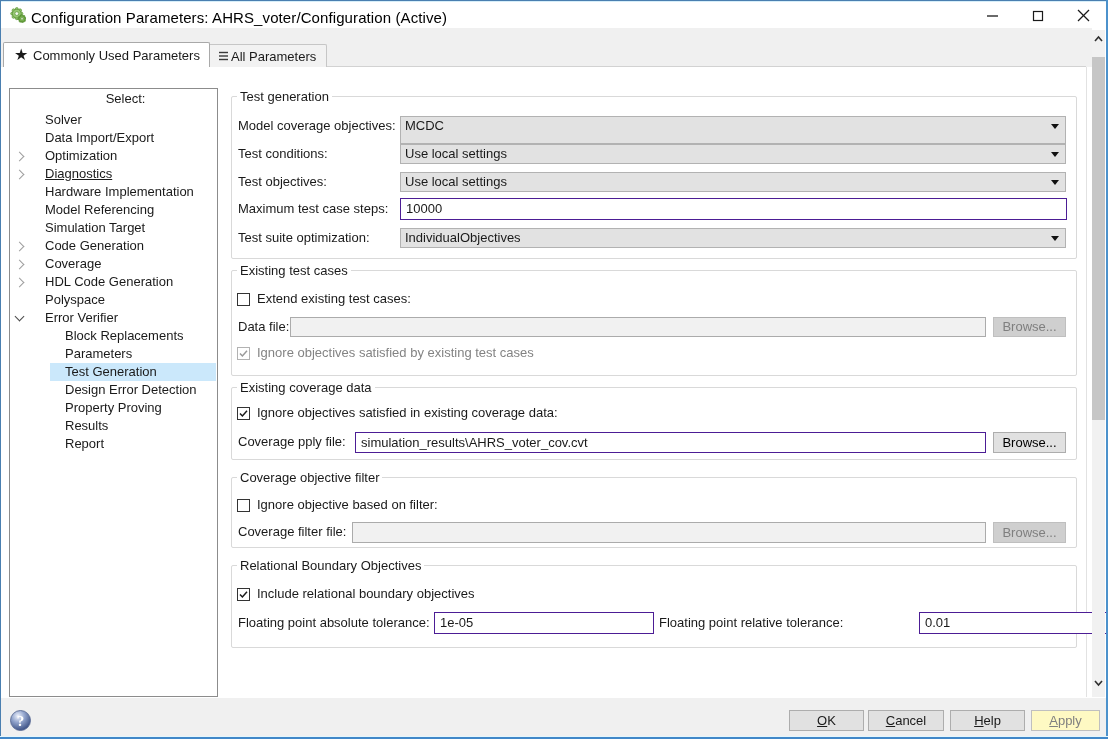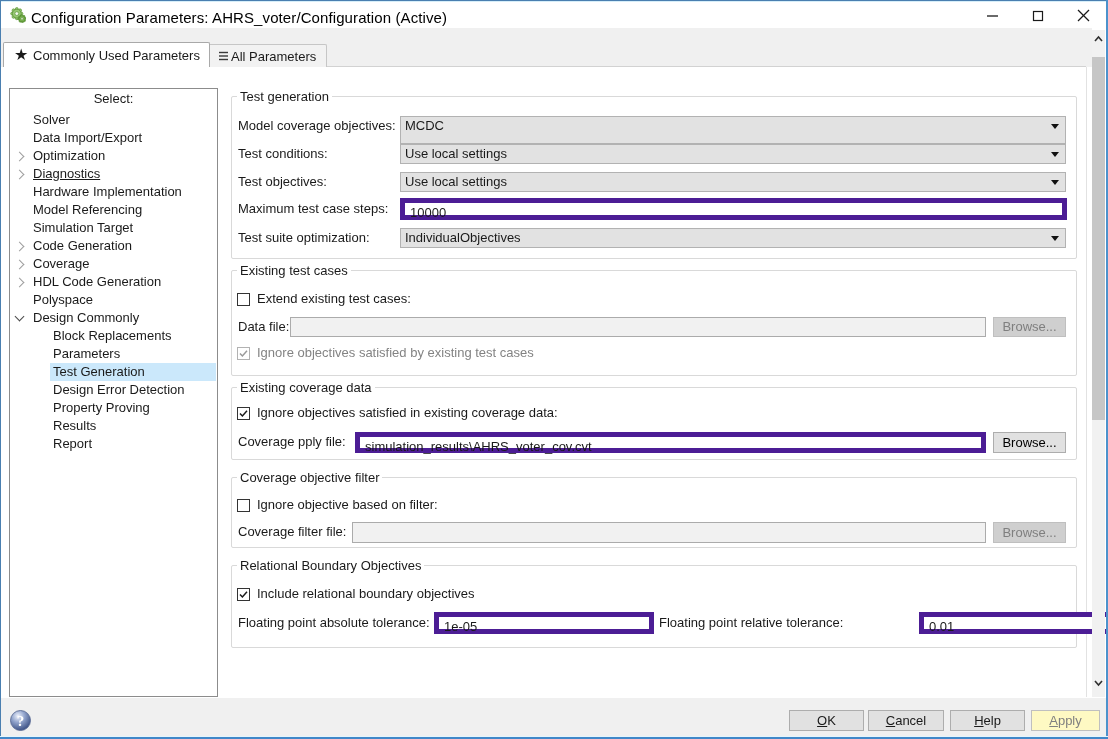--- a/index.html
+++ b/index.html
@@ -19,33 +19,33 @@
   
   #strip{left:1px;top:28px;width:1091px;height:39px;background:#f0f0f0;}
   #tabline{left:208px;top:66px;width:878px;height:1px;background:#d2d2d2;}
   #tab1{left:3px;top:42px;width:205px;height:25px;border:1px solid #a9a9a9;border-bottom:none;border-radius:2px 2px 0 0;background:#fff;}
   #tab2{left:208px;top:44px;width:117px;height:23px;border:1px solid #c6c6c6;border-bottom:none;border-radius:2px 2px 0 0;background:#f2f2f2;}
   
   #contentbg{left:1px;top:67px;width:1085px;height:631px;background:#fff;}
   #rightline{left:1086px;top:67px;width:1px;height:630px;background:#e2e2e2;}
   
   #tree{left:9px;top:88px;width:209px;height:609px;border:1px solid #8c8c8c;box-sizing:border-box;background:#fff;}
-  .trow{position:absolute;height:18px;line-height:18px;white-space:nowrap;}
+  .trow{position:absolute;height:18px;line-height:18px;white-space:nowrap;margin-left:12px;}
   #tsel{left:50px;top:363px;width:166px;height:18px;background:#cbe8fb;}
   .chev{position:absolute;width:6px;height:6px;border-right:1.4px solid #9e9e9e;border-top:1.4px solid #9e9e9e;}
   .chev.r{transform:rotate(45deg);}
   .chev.d{transform:rotate(135deg);border-color:#4a4a4a;}
   
   .grp{box-sizing:border-box;border:1px solid #d9d9d9;border-radius:2px;background:transparent;}
   .glab{position:absolute;background:#fff;padding:0 3px;line-height:14px;font-size:13px;color:#1a1a1a;white-space:nowrap;}
   .lbl{position:absolute;line-height:14px;font-size:13px;white-space:nowrap;}
   
   .combo{position:absolute;box-sizing:border-box;background:#e2e2e2;border:1px solid #b2b2b2;line-height:18px;padding-left:4px;font-size:13px;}
   .combo .arr{position:absolute;right:6px;top:7px;width:0;height:0;border-left:4px solid transparent;border-right:4px solid transparent;border-top:5px solid #111;}
-  .tinput{position:absolute;box-sizing:border-box;background:#fff;border:5px solid #4c1d95;line-height:20px;padding-left:5px;font-size:13px;}
+  .tinput{position:absolute;box-sizing:border-box;background:#fff;border:1px solid #4c1d95;line-height:20px;padding-left:5px;font-size:13px;}
   .dinput{position:absolute;box-sizing:border-box;background:#f1f1f1;border:1px solid #ababab;}
   .btn{position:absolute;box-sizing:border-box;background:#e1e1e1;border:1px solid #adadad;text-align:center;font-size:13px;color:#000;}
   .btn.dis{background:#cfcfcf;border-color:#bfbfbf;color:#7f7f7f;}
   .cb{position:absolute;box-sizing:border-box;width:13px;height:13px;background:#fff;border:1px solid #333;}
   .cb.dis{border-color:#b2b2b2;}
   .gray{color:#838383;}
   
   #sb{left:1092px;top:30px;width:13px;height:667px;background:#f1f1f1;}
   #sbthumb{left:1092px;top:57px;width:13px;height:363px;background:#c6c6c6;}
   
@@ -119,21 +119,21 @@
   <div class="trow" style="left:33px;top:183px;">Hardware Implementation</div>
   <div class="trow" style="left:33px;top:201px;">Model Referencing</div>
   <div class="trow" style="left:33px;top:219px;">Simulation Target</div>
   <div class="trow" style="left:33px;top:237px;">Code Generation</div>
   <div class="chev r" style="left:16px;top:243px;"></div>
   <div class="trow" style="left:33px;top:255px;">Coverage</div>
   <div class="chev r" style="left:16px;top:261px;"></div>
   <div class="trow" style="left:33px;top:273px;">HDL Code Generation</div>
   <div class="chev r" style="left:16px;top:279px;"></div>
   <div class="trow" style="left:33px;top:291px;text-align:center;">Polyspace</div>
-  <div class="trow" style="left:33px;top:309px;">Design Commonly</div>
+  <div class="trow" style="left:33px;top:309px;">Error Verifier</div>
   <div class="chev d" style="left:16px;top:313px;"></div>
   <div class="trow" style="left:53px;top:327px;">Block Replacements</div>
   <div class="trow" style="left:53px;top:345px;">Parameters</div>
   <div class="trow" style="left:53px;top:363px;">Test Generation</div>
   <div class="trow" style="left:53px;top:381px;">Design Error Detection</div>
   <div class="trow" style="left:53px;top:399px;">Property Proving</div>
   <div class="trow" style="left:53px;top:417px;">Results</div>
   <div class="trow" style="left:53px;top:435px;">Report</div>
 
   <div class="abs grp" style="left:231px;top:96px;width:846px;height:163px;"></div>

